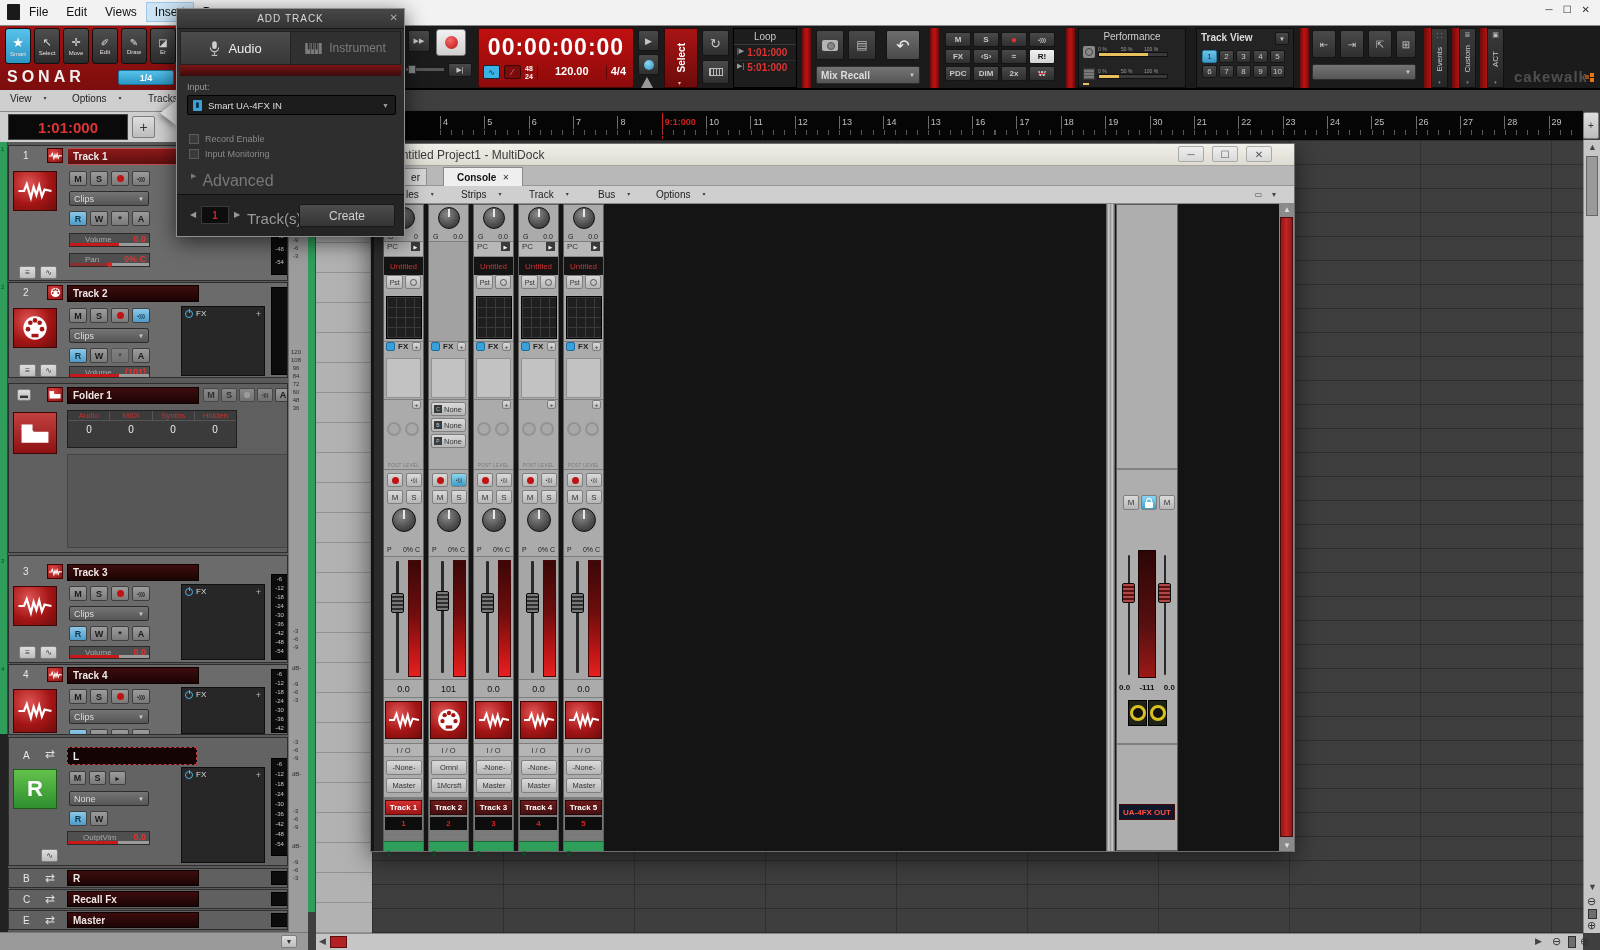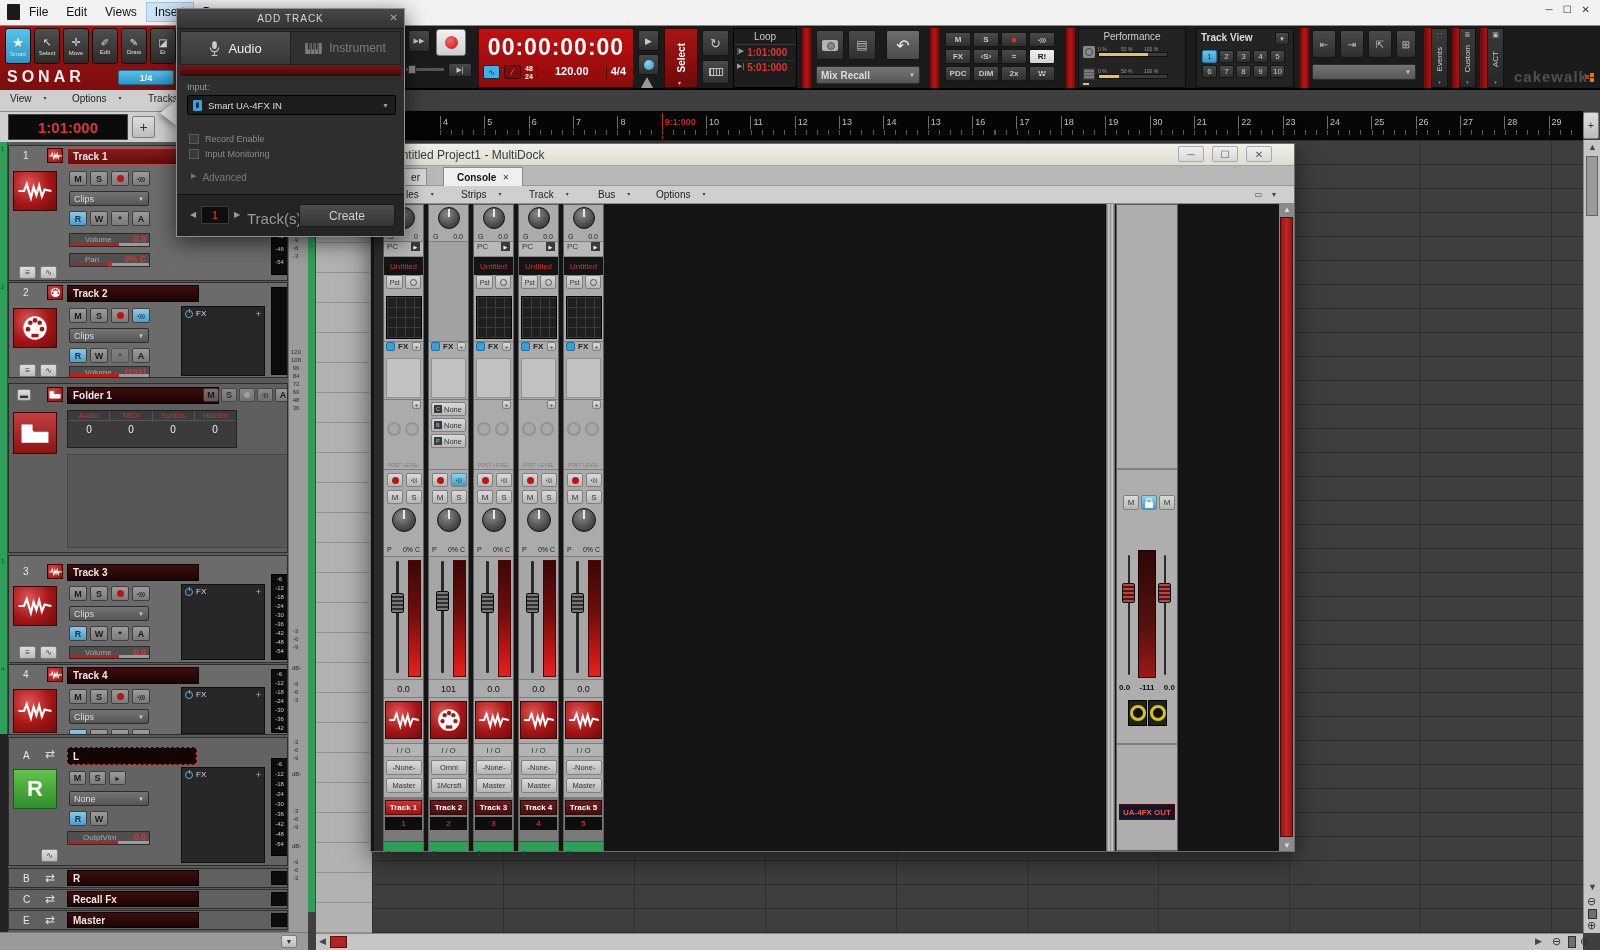--- a/index.html
+++ b/index.html
@@ -468,21 +468,21 @@
     </div>
 
     <div class="trackrow" style="top:293px;height:170px;background:#5f5f5f">
       <div class="lbtn abs" style="left:8px;top:5px;width:14px;height:12px;font-size:8px">▬</div>
       <span class="miniicon abs" style="left:38px;top:3px">
           <svg width="12" height="9" viewBox="0 0 24 18">
             <path d="M1 5 h8 l2 3 h12 v9 h-22 z" fill="#fff"></path>
             <rect x="1" y="2" width="9" height="4" fill="#fff"></rect>
           </svg>
         </span>
-      <div class="tname abs" style="left:58px;top:3px;width:152px;height:17px">Folder 1</div>
+      <div class="tname abs" style="left:58px;top:3px;width:132px;height:17px">Folder 1</div>
       <div class="gbtn abs" style="left:194px;top:4px;width:16px;height:14px;opacity:.7">M</div>
       <div class="gbtn abs" style="left:212px;top:4px;width:16px;height:14px;opacity:.7">S</div>
       <div class="gbtn abs" style="left:230px;top:4px;width:16px;height:14px;opacity:.7">
           <span style="width:6px;height:6px;border-radius:50%;background:#b8b8b8"></span>
         </div>
       <div class="gbtn abs" style="left:248px;top:4px;width:16px;height:14px;font-size:5px;opacity:.7">•)))</div>
       <div class="gbtn abs" style="left:266px;top:4px;width:16px;height:14px">A</div>
       <div class="bigicon" style="left:4px;top:28px;width:44px;height:42px;background:linear-gradient(#c24040,#8e1212)">
           <svg width="30" height="22" viewBox="0 0 24 18">
             <path d="M1 5 h8 l2 3 h12 v9 h-22 z" fill="#fff"></path>
@@ -1212,21 +1212,21 @@
     <div class="f ac" style="position:absolute;left:12px;top:125px;gap:6px">
         <span style="width:10px;height:10px;background:#3a3a3a;border:1px solid #5c5c5c"></span>
         <span style="font-size:9px;color:#8a8a8a">Record Enable</span>
       </div>
     <div class="f ac" style="position:absolute;left:12px;top:140px;gap:6px">
         <span style="width:10px;height:10px;background:#3a3a3a;border:1px solid #5c5c5c"></span>
         <span style="font-size:9px;color:#8a8a8a">Input Monitoring</span>
       </div>
     <div class="f ac" style="position:absolute;left:14px;top:163px;gap:6px">
         <span style="font-size:7px;color:#777">▶</span>
-        <span style="font-size:10px;color:#787878">Advanced</span>
+        <span style="font-size:16px;color:#787878">Advanced</span>
       </div>
     <div class="abs" style="left:0;top:185px;width:227px;height:42px;background:#242424;border-top:1px solid #111">
       <span style="position:absolute;left:13px;top:15px;font-size:8px;color:#999">◀</span>
       <span class="abs" style="left:24px;top:11px;width:28px;height:18px;background:#0d0d0d;border:1px solid #3a3a3a;display:flex;align-items:center;justify-content:center">
           <span style="font-size:10px;font-weight:bold;color:#d42222">1</span>
         </span>
       <span style="position:absolute;left:57px;top:15px;font-size:8px;color:#999">▶</span>
       <span style="position:absolute;left:70px;top:15px;font-size:15px;color:#9a9a9a">Track(s)</span>
       <span class="abs" style="left:122px;top:9px;width:96px;height:23px;background:linear-gradient(#4c4c4c,#353535);border:1px solid #191919;border-radius:2px;display:flex;align-items:center;justify-content:center">
           <span style="font-size:12px;color:#cfcfcf">Create</span>

